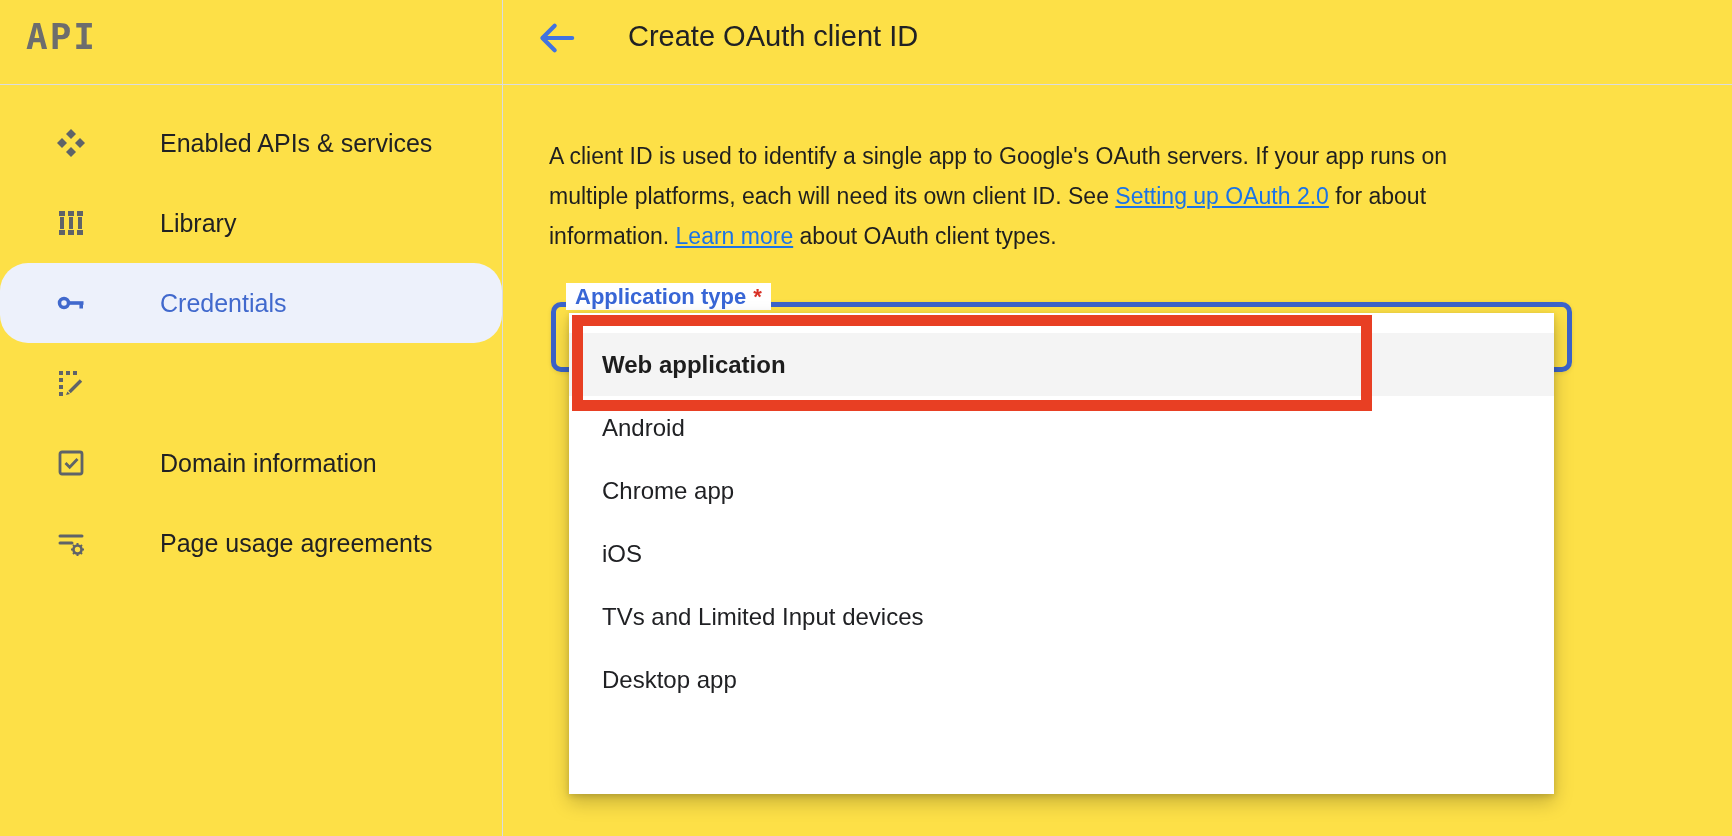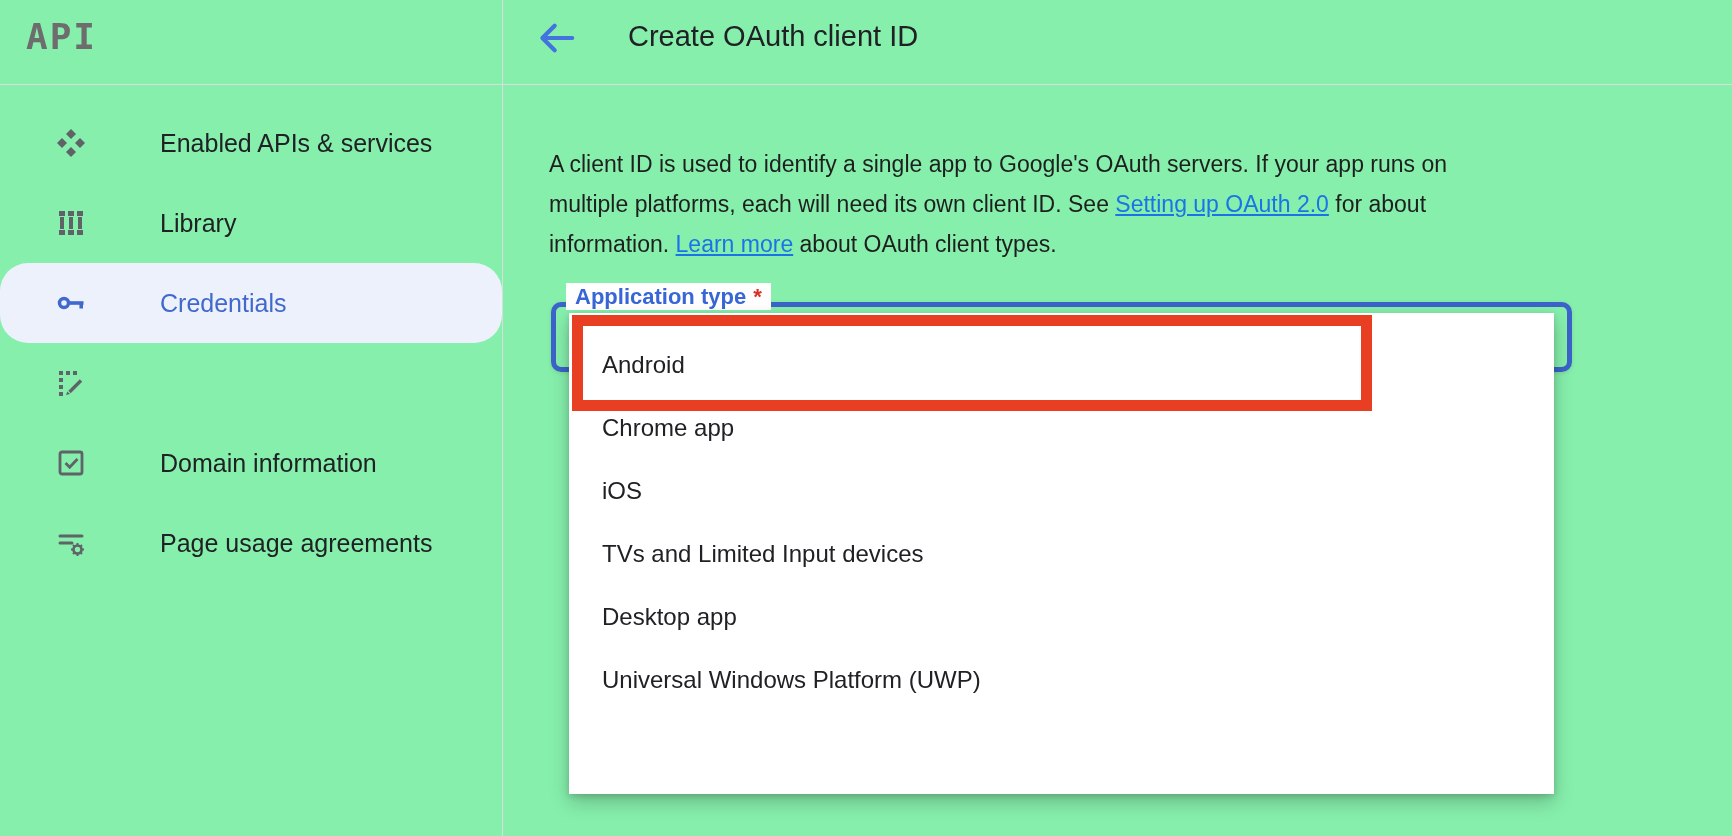--- a/index.html
+++ b/index.html
@@ -6,21 +6,21 @@
   * { box-sizing: border-box; margin: 0; padding: 0; }
   html, body { background: #ffffff; }
   body {
     font-family: "Liberation Sans", "DejaVu Sans", sans-serif;
     color: #202124;
   }
   .canvas {
     position: relative;
     width: 1732px;
     height: 836px;
-    background: #86efac;
+    background: #fde047;
     overflow: hidden;
   }
 
   
   .h-divider {
     position: absolute; left: 0; top: 84px; width: 1732px; height: 1px;
     background: #dadce0;
   }
   .v-divider {
     position: absolute; left: 502px; top: 0; width: 1px; height: 836px;
@@ -66,21 +66,20 @@
   .page-title {
     position: absolute; left: 628px; top: 20px;
     font-size: 29px; font-weight: 400; color: #202124; white-space: nowrap;
   }
 
   
   .intro {
     position: absolute; left: 549px; top: 136px;
     font-size: 23px; line-height: 40px; color: #1f1f1f;
     white-space: nowrap;
-    margin-top: 8px;
   }
   .intro a {
     color: #1a73e8; text-decoration: underline; cursor: pointer;
   }
 
   
   .field-outline {
     position: absolute; left: 551px; top: 302px;
     width: 1021px; height: 70px;
     border: 5px solid #3c63c9; border-radius: 10px;
@@ -243,23 +242,23 @@
     <span>multiple platforms, each will need its own client ID. See </span><a>Setting up OAuth 2.0</a><span> for about</span><br>
     <span>information. </span><a>Learn more</a><span> about OAuth client types.</span>
   </p>
 
   <div class="field-outline"></div>
   <div class="field-label">
     <span>Application type</span><span class="req">*</span>
   </div>
 
   <div class="dropdown">
+    <div class="option selected">Web application</div>
     <div class="option">Android</div>
     <div class="option">Chrome app</div>
     <div class="option">iOS</div>
     <div class="option">TVs and Limited Input devices</div>
     <div class="option">Desktop app</div>
-    <div class="option">Universal Windows Platform (UWP)</div>
   </div>
 
   <div class="annotation-box"></div>
 
 </div>
 
 </body></html>

